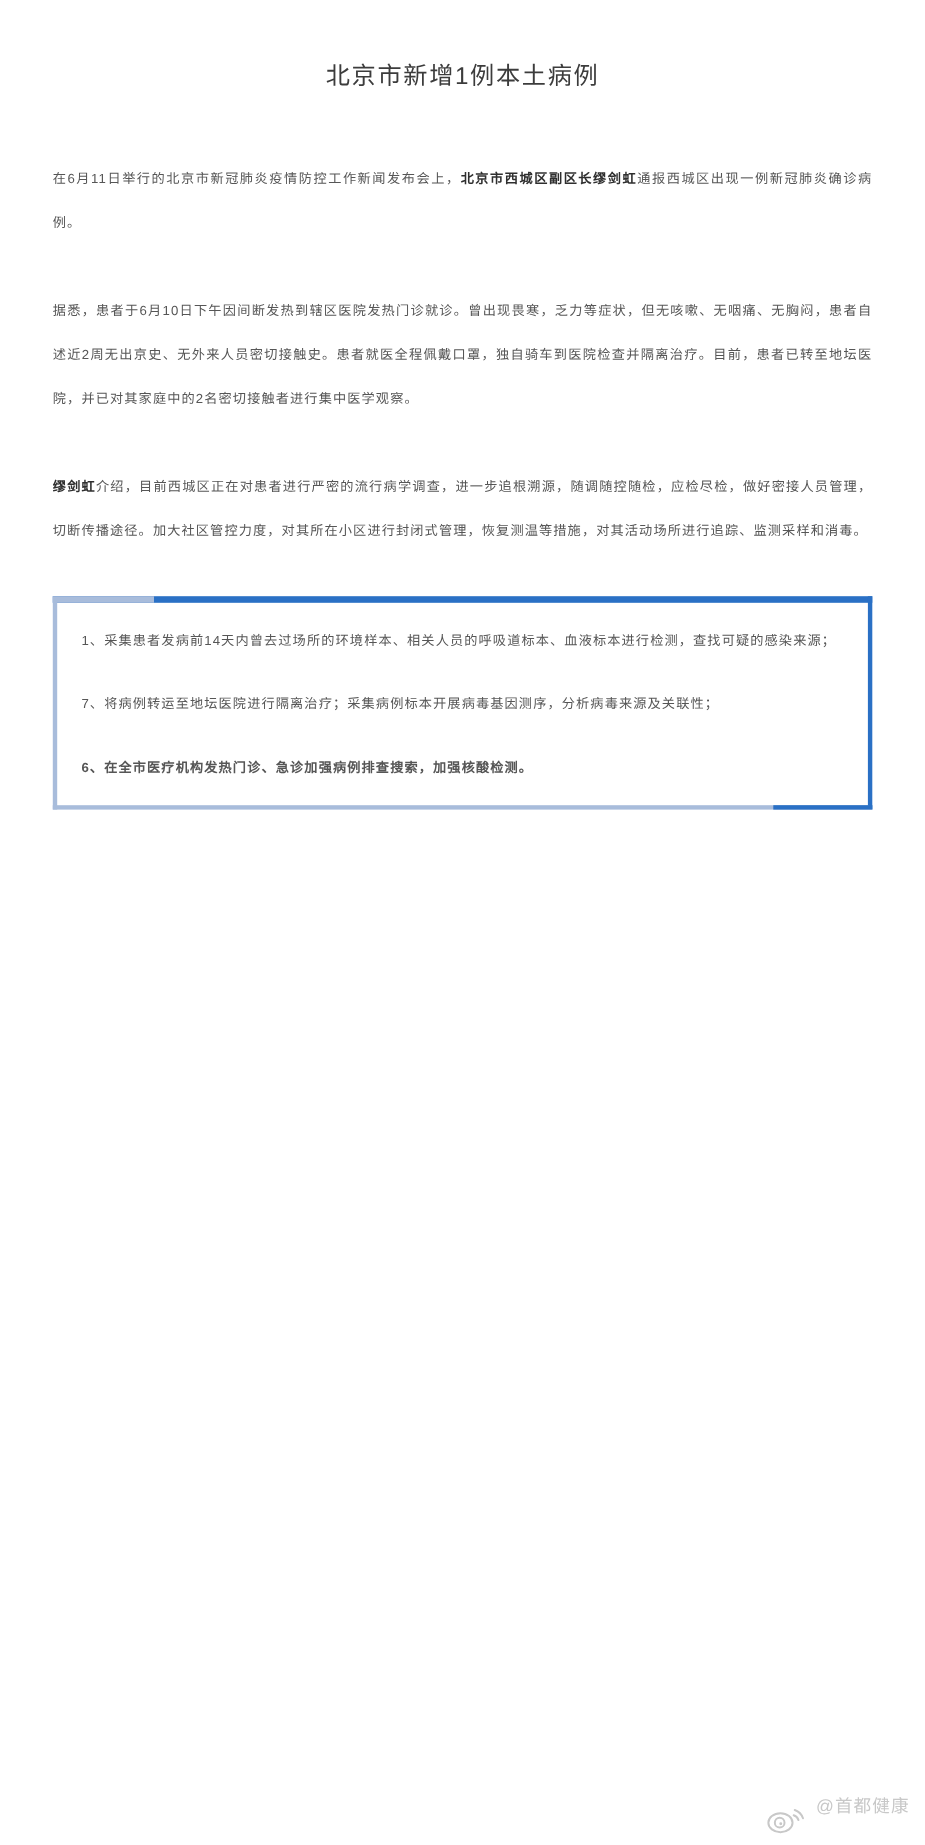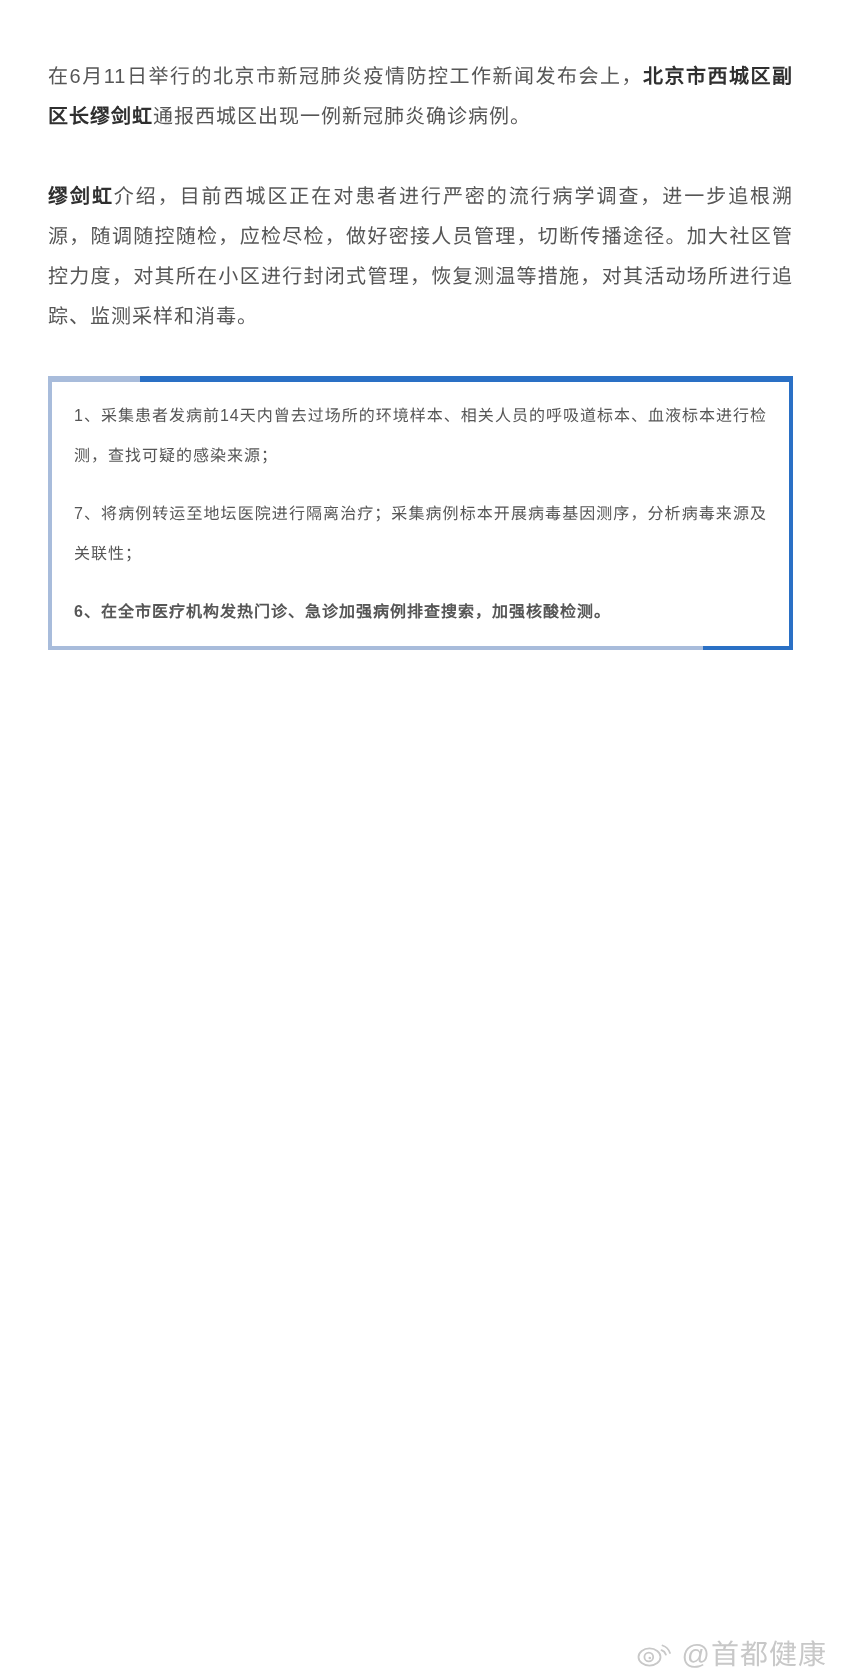--- a/index.html
+++ b/index.html
@@ -23,21 +23,21 @@
   .title{
     margin:0 0 60px 0;
     font-size:22px;font-weight:400;
     text-align:center;
     color:var(--title-text);
     letter-spacing:1.5px;
     line-height:26px;
   }
   .para{
     margin:0 0 40px 0;
-    font-size:20px;line-height:40px;
+    font-size:12px;line-height:40px;
     color:var(--body-text);
     letter-spacing:1px;
     text-align:justify;
   }
   .para .seg-bold{font-weight:bold;color:var(--bold-text);}
   .para.tight-bottom{margin-bottom:20px;}
   .measures-box{
     position:relative;
     margin:0 0 56px 0;
     border:4px solid var(--lightblue);
@@ -51,41 +51,43 @@
     width:92px;height:6px;
     background:var(--lightblue);
   }
   .measures-box .seg-bottom-right{
     position:absolute;bottom:-4px;right:-4px;
     width:90px;height:4px;
     background:var(--accent);
   }
   .measure-item{
     margin:0 0 18px 0;
-    font-size:16px;line-height:40px;
+    font-size:12px;line-height:40px;
     color:var(--body-text);
     letter-spacing:1px;
     text-align:justify;
   }
   .measure-item:last-child{margin-bottom:0;font-weight:bold;}
   .watermark{
     position:absolute;right:14px;bottom:8px;
-    display:flex;align-items:flex-end;gap:6px;
+    display:flex;align-items:flex-start;gap:6px;
     color:var(--watermark);
-    font-size:28px;letter-spacing:1px;
+    font-size:16px;letter-spacing:1px;
   }
   .wm-icon{display:block;color:var(--watermark);}
   .wm-text{line-height:1;}
 </style>
 </head>
 <body>
 
 <div class="page">
+  <h1 class="title">北京市新增1例本土病例</h1>
   <div class="content" id="article-body">
       <p class="para"><span class="seg">在6月11日举行的北京市新冠肺炎疫情防控工作新闻发布会上，</span><span class="seg-bold">北京市西城区副区长缪剑虹</span><span class="seg">通报西城区出现一例新冠肺炎确诊病例。</span></p>
+      <p class="para"><span class="seg">据悉，患者于6月10日下午因间断发热到辖区医院发热门诊就诊。曾出现畏寒，乏力等症状，但无咳嗽、无咽痛、无胸闷，患者自述近2周无出京史、无外来人员密切接触史。患者就医全程佩戴口罩，独自骑车到医院检查并隔离治疗。目前，患者已转至地坛医院，并已对其家庭中的2名密切接触者进行集中医学观察。</span></p>
       <p class="para"><span class="seg-bold">缪剑虹</span><span class="seg">介绍，目前西城区正在对患者进行严密的流行病学调查，进一步追根溯源，随调随控随检，应检尽检，做好密接人员管理，切断传播途径。加大社区管控力度，对其所在小区进行封闭式管理，恢复测温等措施，对其活动场所进行追踪、监测采样和消毒。</span></p>
       <div class="measures-box">
         <div class="seg-top-left"></div>
         <div class="seg-bottom-right"></div>
         <div class="measure-item">1、采集患者发病前14天内曾去过场所的环境样本、相关人员的呼吸道标本、血液标本进行检测，查找可疑的感染来源；</div>
         <div class="measure-item">7、将病例转运至地坛医院进行隔离治疗；采集病例标本开展病毒基因测序，分析病毒来源及关联性；</div>
         <div class="measure-item">6、在全市医疗机构发热门诊、急诊加强病例排查搜索，加强核酸检测。</div>
       </div>
     </div>
 </div>

